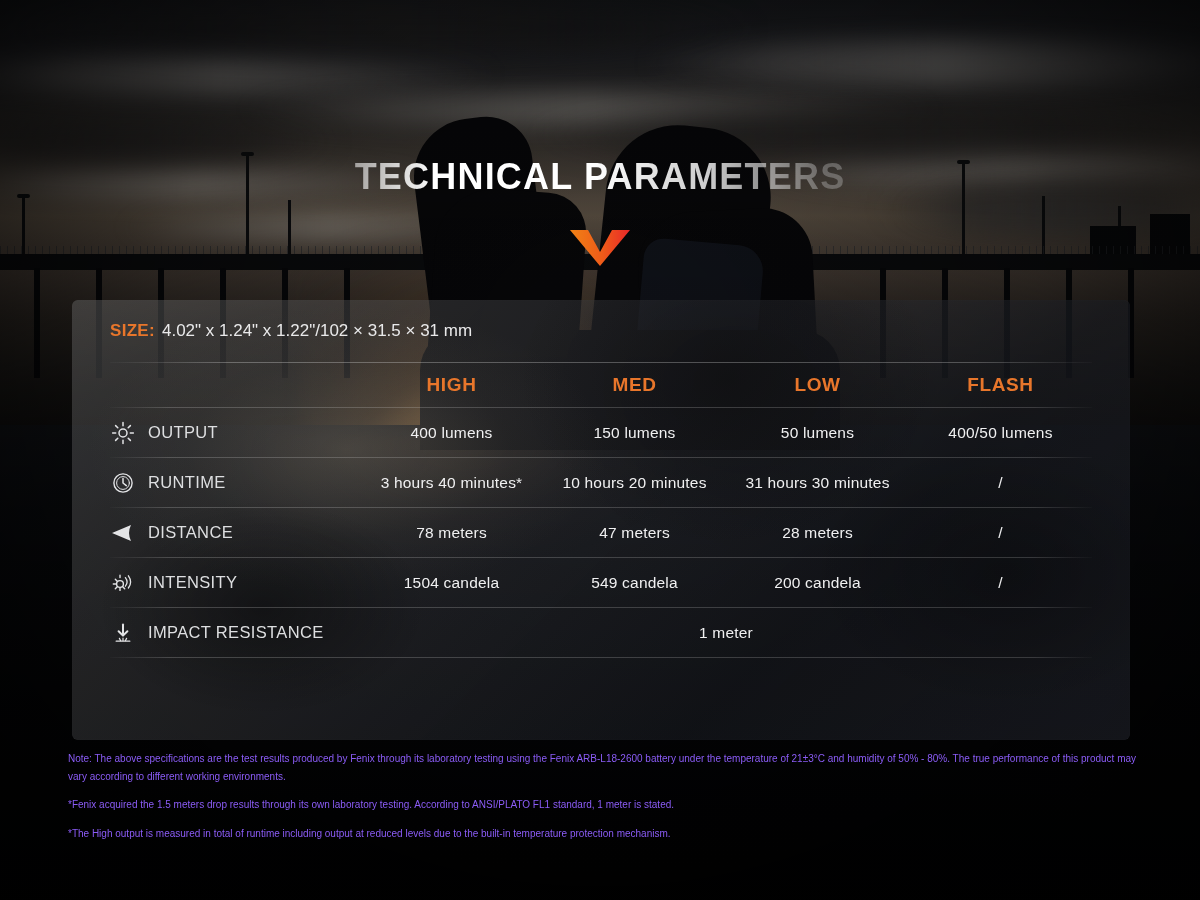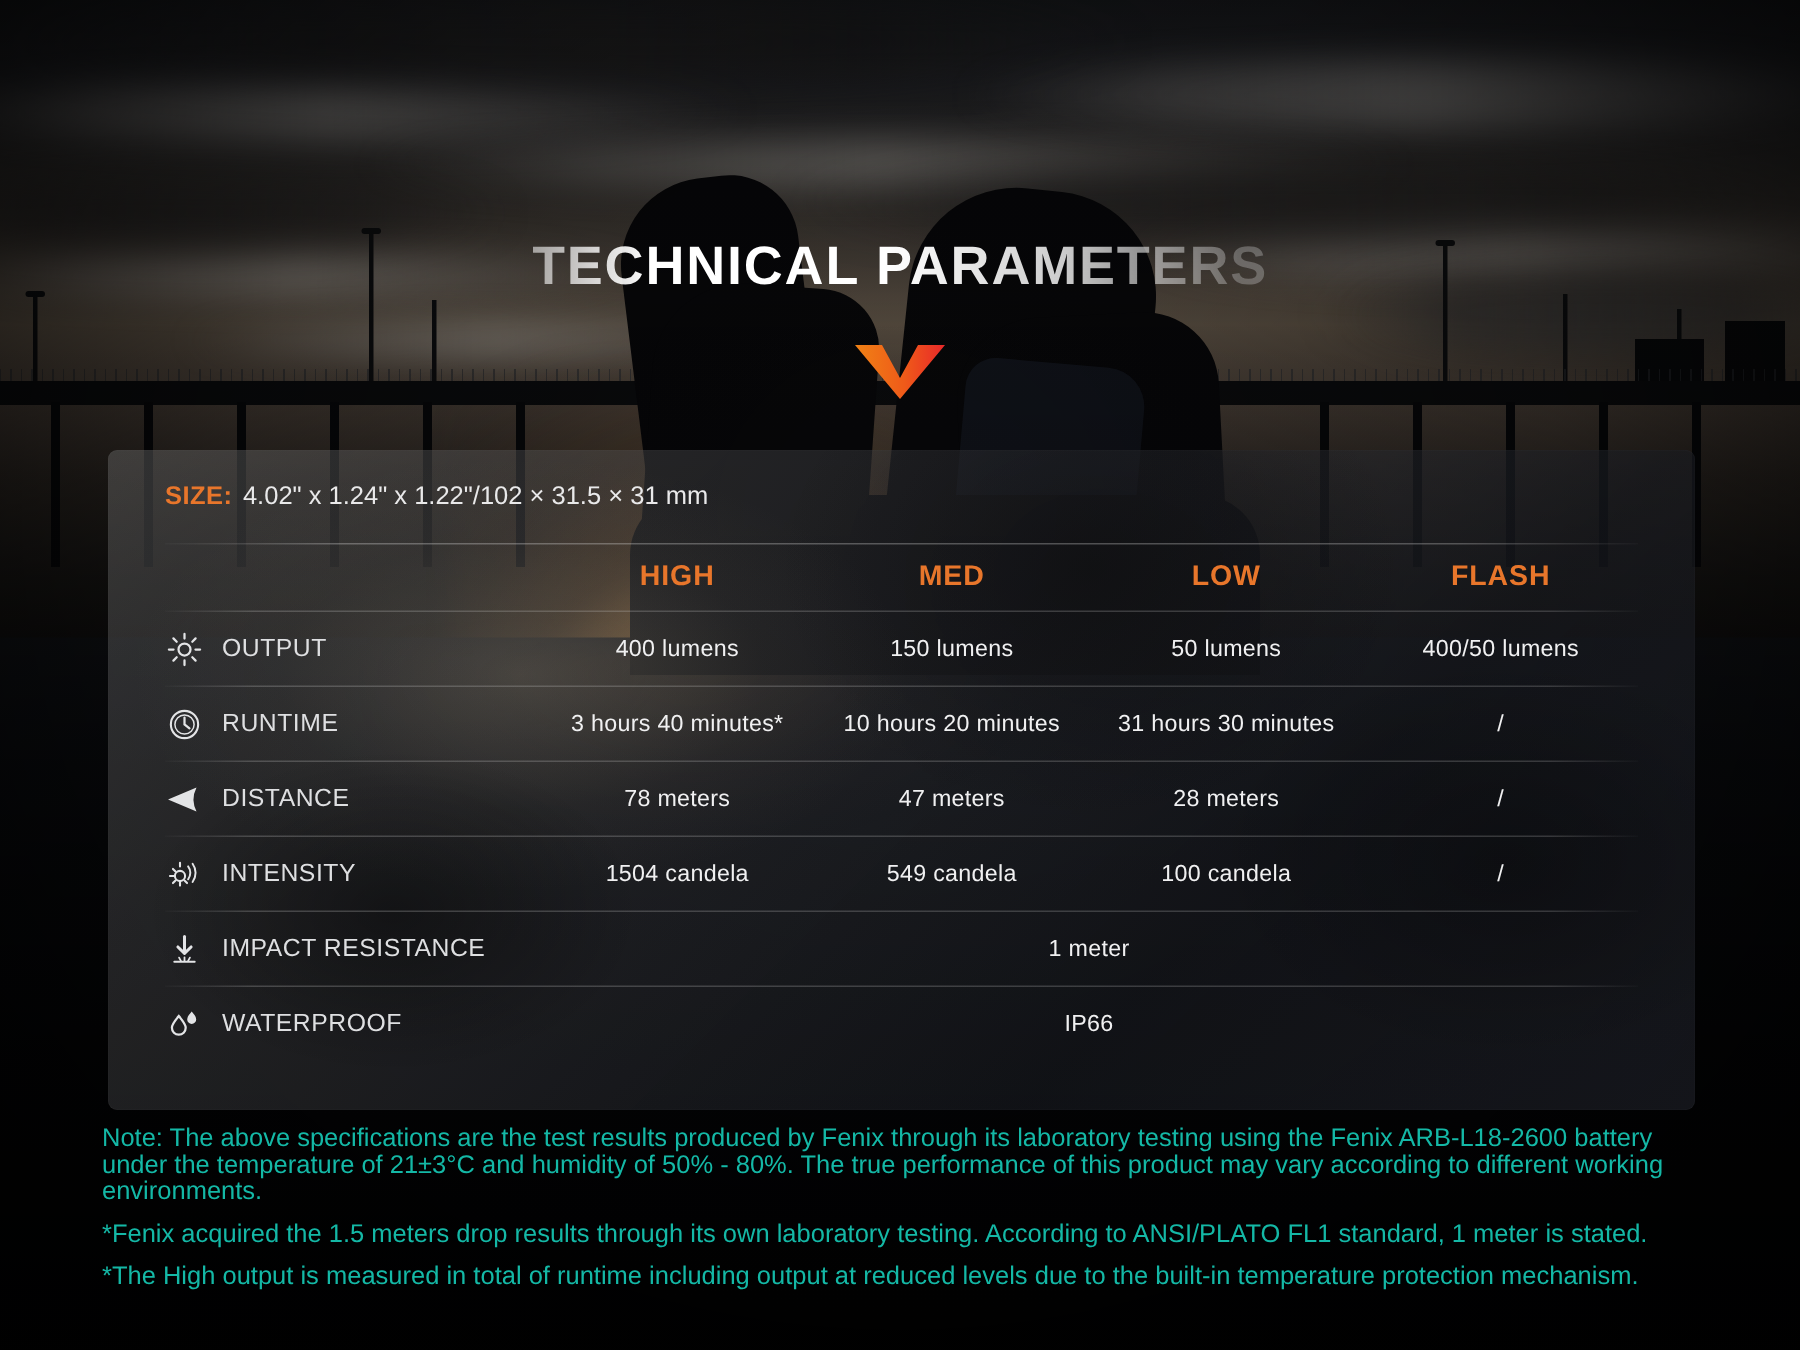--- a/index.html
+++ b/index.html
@@ -184,21 +184,21 @@
   .lbl-txt { color:#dedfe1; font-size:16.5px; letter-spacing:.35px; }
   .val { text-align:center; color:#f0f0f1; font-size:15.5px; letter-spacing:.2px; }
 
   .rowline td { height:1px; padding:0; }
   .rowline .ln { height:1px; background:linear-gradient(to right, rgba(255,255,255,0.015), rgba(200,200,200,0.26) 6%, rgba(200,200,200,0.22) 94%, rgba(255,255,255,0.015)); }
 
   .ico { width:26px; height:26px; display:inline-flex; align-items:center; justify-content:center; flex:0 0 26px; }
 
   
   .notes { position:absolute; left:68px; top:750px; width:1070px; }
-  .note-p { color:#14b8a6; font-size:17px; line-height:17.5px; margin-bottom:11px; }
+  .note-p { color:#8b5cf6; font-size:10px; line-height:17.5px; margin-bottom:11px; }
   .note-p:last-child { margin-bottom:0; }
 </style>
 </head>
 <body>
 
 <div id="bg">
   <div class="sky"></div>
 
   <div class="cloud" style="left:-60px;  top:54px;  width:560px; height:40px;"></div>
   <div class="cloud" style="left:240px;  top:92px;  width:700px; height:34px;"></div>
@@ -390,21 +390,21 @@
                   <path d="M10 4.2v2.4M3.3 13h2.4M5.3 8.3l1.7 1.7M5.3 17.7l1.7-1.7M10 19.4v-2.4M14.7 17.7L13 16"></path>
                   <path d="M15.4 6.6a7 7 0 0 1 0 8.6" stroke-width="1.3"></path>
                   <path d="M18.4 4.8a10.4 10.4 0 0 1 0 12.2" stroke-width="1.3"></path>
                 </svg>
               </span>
               <span class="lbl-txt">INTENSITY</span>
             </div>
           </td>
           <td class="val">1504 candela</td>
           <td class="val">549 candela</td>
-          <td class="val">100 candela</td>
+          <td class="val">200 candela</td>
           <td class="val">/</td>
         </tr>
         <tr class="rowline">
               <td colspan="5">
                 <div class="ln"></div>
               </td>
             </tr>
 
         <tr class="datarow">
           <td class="lbl-cell">
@@ -421,34 +421,20 @@
             </div>
           </td>
           <td class="val" colspan="4">1 meter</td>
         </tr>
         <tr class="rowline">
               <td colspan="5">
                 <div class="ln"></div>
               </td>
             </tr>
 
-        <tr class="datarow">
-          <td class="lbl-cell">
-            <div class="lbl-flex">
-              <span class="ico">
-                <svg width="26" height="24" viewBox="0 0 26 24" aria-hidden="true">
-                  <path d="M9.2 6.4c2.9 3.4 4.6 5.4 4.6 7.8a4.6 4.6 0 1 1-9.2 0c0-2.4 1.7-4.4 4.6-7.8Z" fill="none" stroke="#e3e4e6" stroke-width="1.5"></path>
-                  <path d="M17.8 3.4c1.9 2.3 3 3.6 3 5.2a3 3 0 1 1-6 0c0-1.6 1.1-2.9 3-5.2Z" fill="#e3e4e6"></path>
-                </svg>
-              </span>
-              <span class="lbl-txt">WATERPROOF</span>
-            </div>
-          </td>
-          <td class="val" colspan="4">IP66</td>
-        </tr>
 
       </tbody>
         </table>
     </div>
   </div>
 
   <div class="notes">
     <p class="note-p">Note: The above specifications are the test results produced by Fenix through its laboratory testing using the Fenix ARB-L18-2600 battery under the temperature of 21±3°C and humidity of 50% - 80%. The true performance of this product may vary according to different working environments.</p>
     <p class="note-p">*Fenix acquired the 1.5 meters drop results through its own laboratory testing. According to ANSI/PLATO FL1 standard, 1 meter is stated.</p>
     <p class="note-p">*The High output is measured in total of runtime including output at reduced levels due to the built-in temperature protection mechanism.</p>

